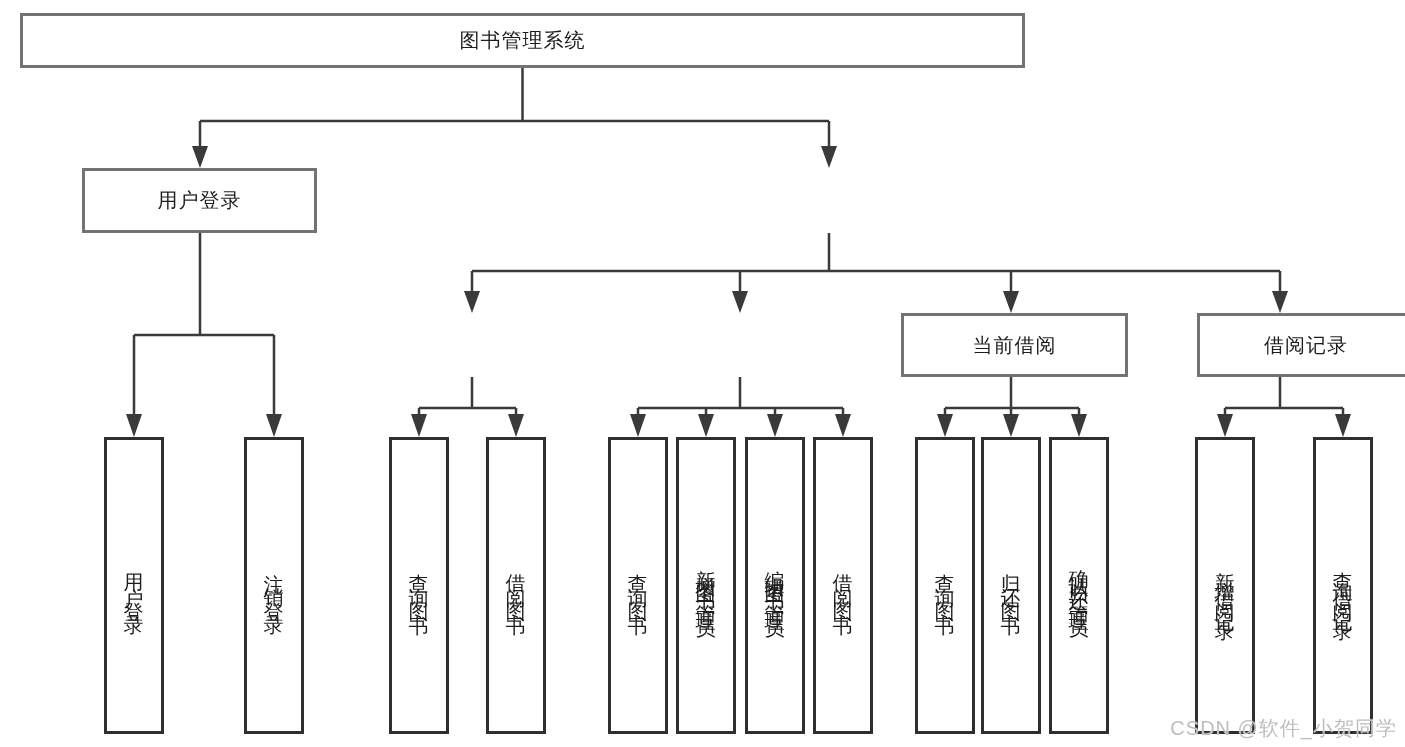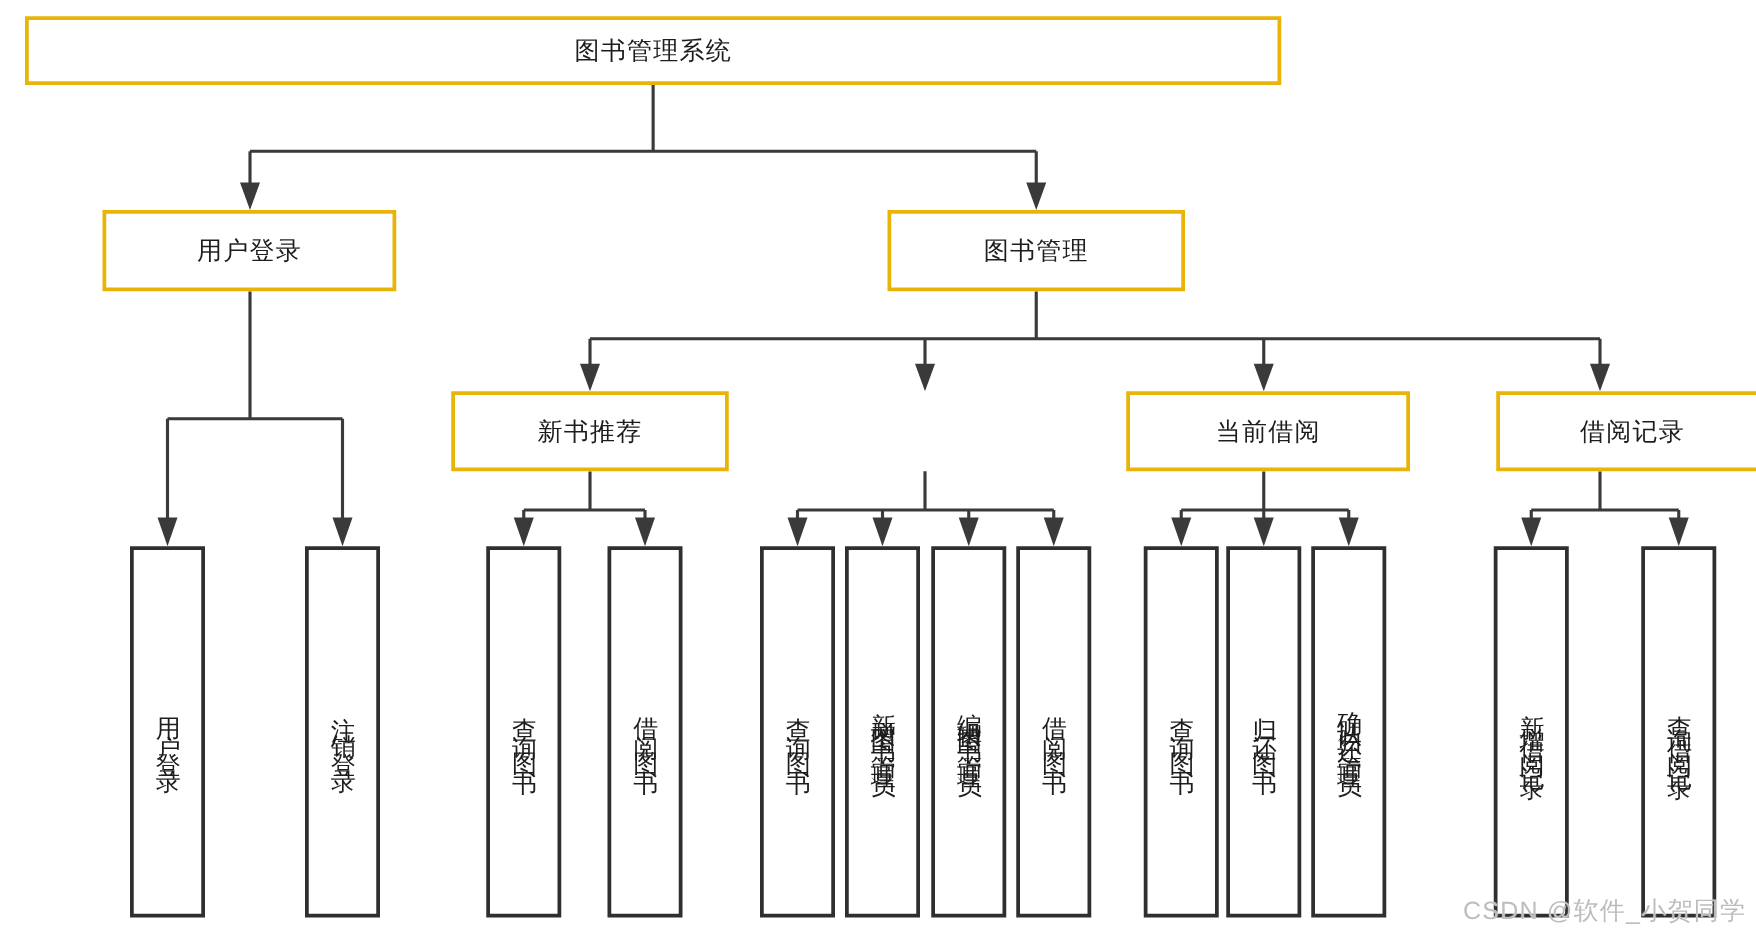--- a/index.html
+++ b/index.html
@@ -13,21 +13,21 @@
   }
   .wires {
     position: absolute;
     left: 0; top: 0;
     width: 1405px; height: 747px;
     pointer-events: none;
   }
   .box {
     position: absolute;
     box-sizing: border-box;
-    border: 3px solid #eab308;
+    border: 3px solid #737373;
     background: #ffffff;
     display: flex;
     align-items: center;
     justify-content: center;
     color: #1d1d1d;
     font-size: 20px;
     letter-spacing: 1px;
     white-space: nowrap;
   }
   .leaf {
@@ -119,27 +119,21 @@
     </g>
   </svg>
 
   <div class="box" style="left:20px; top:13px; width:1005px; height:55px;">
     <span>图书管理系统</span>
   </div>
 
   <div class="box" style="left:82px; top:168px; width:235px; height:65px;">
     <span>用户登录</span>
   </div>
-  <div class="box" style="left:710px; top:168px; width:238px; height:65px;">
-    <span>图书管理</span>
-  </div>
 
-  <div class="box" style="left:361px; top:313px; width:222px; height:64px;">
-    <span>新书推荐</span>
-  </div>
   <div class="box" style="left:901px; top:313px; width:227px; height:64px;">
     <span>当前借阅</span>
   </div>
   <div class="box" style="left:1171px; top:313px; width:218px; height:64px;margin-left:26px;">
     <span>借阅记录</span>
   </div>
 
   <div class="leaf" style="left:104px;">
     <span class="vtext ls14">用户登录</span>
   </div>

